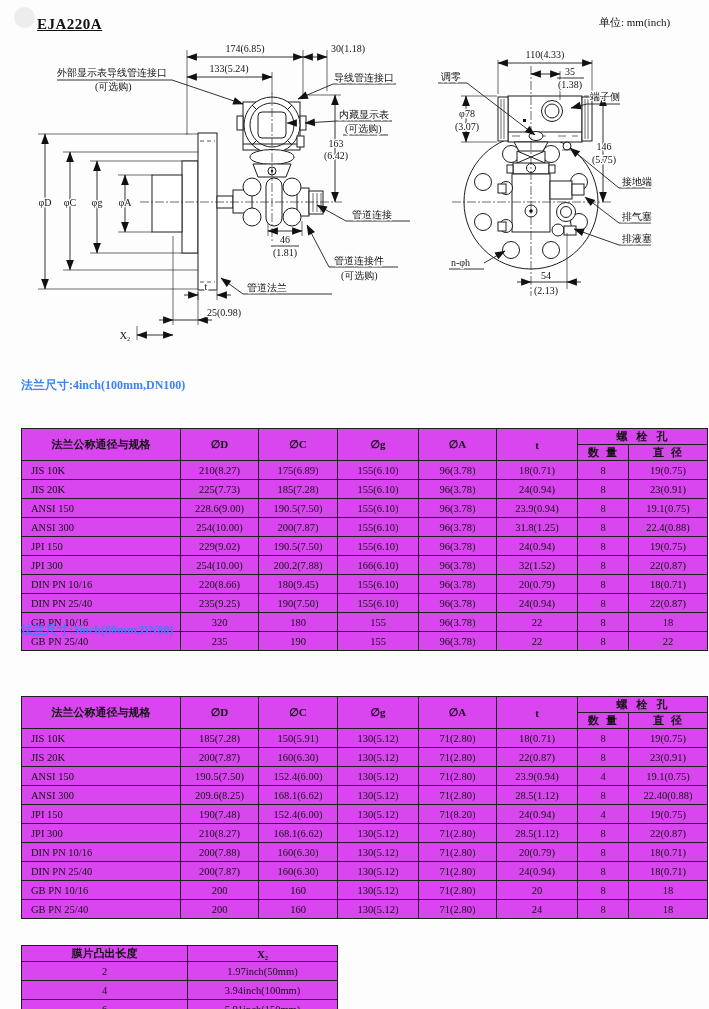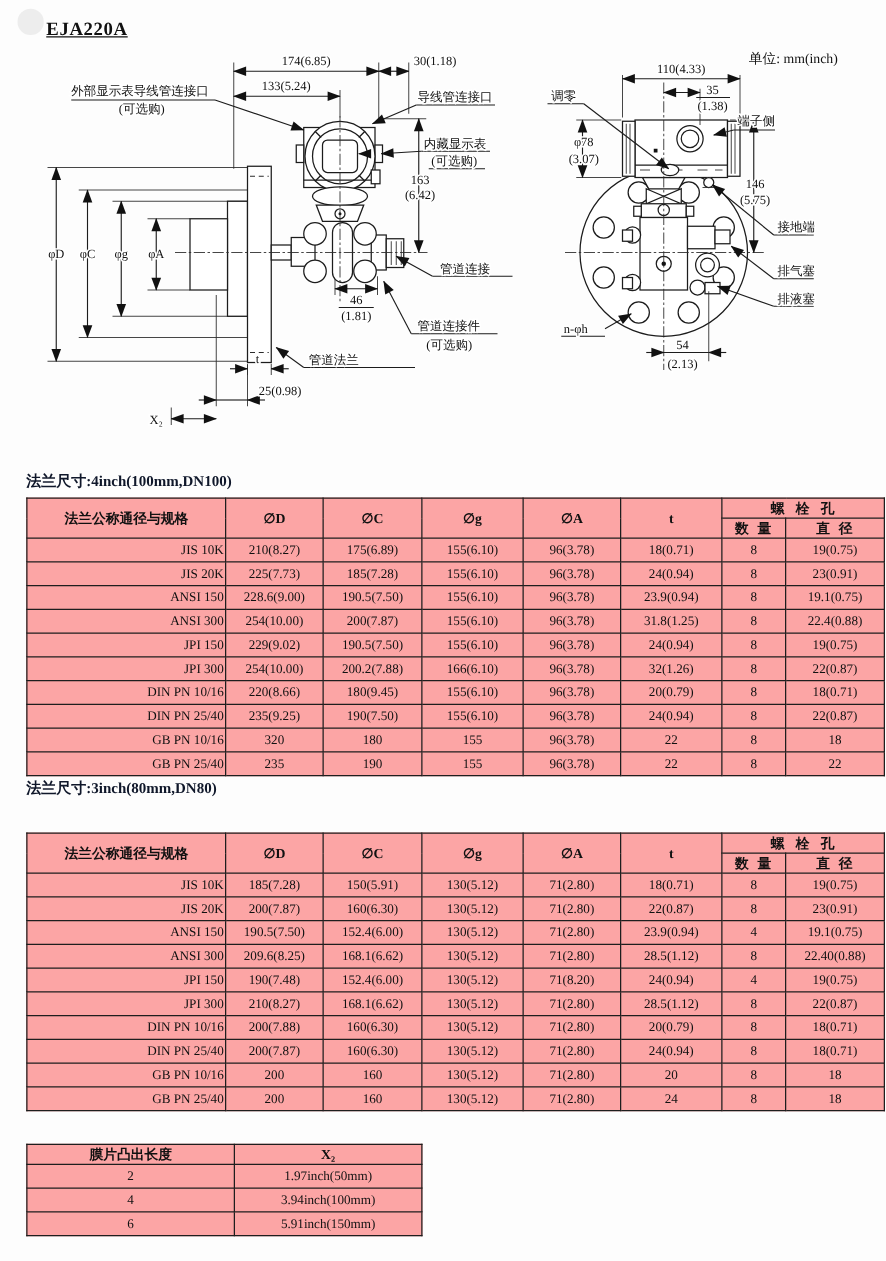--- a/index.html
+++ b/index.html
@@ -1,34 +1,34 @@
 <!DOCTYPE html>
 <html><head>
 <meta charset="utf-8">
 <style>
   html,body{margin:0;padding:0;}
   body{width:709px;height:1009px;background:#fdfdfd;position:relative;overflow:hidden;
        font-family:"Liberation Serif",serif;color:#111;}
   #bullet{position:absolute;left:14px;top:7px;width:21px;height:21px;border-radius:50%;background:#ededed;}
   #page-title{position:absolute;left:37px;top:16px;font:bold 15px "Liberation Serif",serif;letter-spacing:.5px;text-decoration:underline;}
-  #unit{position:absolute;left:599px;top:15px;font:11px "Liberation Serif",serif;margin-top:24px;}
+  #unit{position:absolute;left:599px;top:15px;font:11px "Liberation Serif",serif;}
   svg{position:absolute;left:0;top:0;}
   .thin{stroke:#2b2b2b;stroke-width:.7;fill:none;}
   .ln{stroke:#1c1c1c;stroke-width:1;fill:none;}
   .fw{stroke:#1c1c1c;stroke-width:1;fill:#fff;}
   .cl{stroke:#2b2b2b;stroke-width:.7;fill:none;stroke-dasharray:9 2 2 2;}
   .dash{stroke:#2b2b2b;stroke-width:.8;fill:none;stroke-dasharray:4 3;}
   .dim{stroke:#1c1c1c;stroke-width:.9;fill:none;}
   .ldr{stroke:#1c1c1c;stroke-width:.9;fill:none;}
   text.d{font:10px "Liberation Serif",serif;fill:#111;paint-order:stroke;stroke:#fff;stroke-width:2.5px;}
-  .tbl-title{position:absolute;font:bold 12px "Liberation Serif",serif;color:#0f172a;white-space:nowrap;}
-  table.doc-table{position:absolute;border-collapse:collapse;table-layout:fixed;background:#fca5a5;border:1.5px solid #1e1e1e;}
+  .tbl-title{position:absolute;font:bold 12px "Liberation Serif",serif;color:#3b82f6;white-space:nowrap;}
+  table.doc-table{position:absolute;border-collapse:collapse;table-layout:fixed;background:#d946ef;border:1.5px solid #1e1e1e;margin-top:30px;}
   table.doc-table th{font:bold 11px "Liberation Serif",serif;border:1px solid #1e1e1e;height:15px;padding:0 1px;white-space:nowrap;text-align:center;}
   table.doc-table td{font:10.5px "Liberation Serif",serif;border:1px solid #1e1e1e;height:18px;text-align:center;white-space:nowrap;padding:0 1px;overflow:hidden;}
-  table.doc-table td:first-child{text-align:right;padding-left:9px;}
+  table.doc-table td:first-child{text-align:left;padding-left:9px;}
   #t3 td:first-child{text-align:center;padding-left:1px;}
   .spaced{letter-spacing:9px;padding-left:9px !important;}
   .spaced2{letter-spacing:7px;padding-left:7px !important;}
 </style>
 </head>
 <body>
 
 <div id="bullet"></div>
 <div id="page-title">EJA220A</div>
 <div id="unit">单位: mm(inch)</div>
@@ -293,21 +293,21 @@
         <td>24(0.94)</td>
         <td>8</td>
         <td>19(0.75)</td>
       </tr>
       <tr>
         <td>JPI 300</td>
         <td>254(10.00)</td>
         <td>200.2(7.88)</td>
         <td>166(6.10)</td>
         <td>96(3.78)</td>
-        <td>32(1.26)</td>
+        <td>32(1.52)</td>
         <td>8</td>
         <td>22(0.87)</td>
       </tr>
       <tr>
         <td>DIN PN 10/16</td>
         <td>220(8.66)</td>
         <td>180(9.45)</td>
         <td>155(6.10)</td>
         <td>96(3.78)</td>
         <td>20(0.79)</td>

